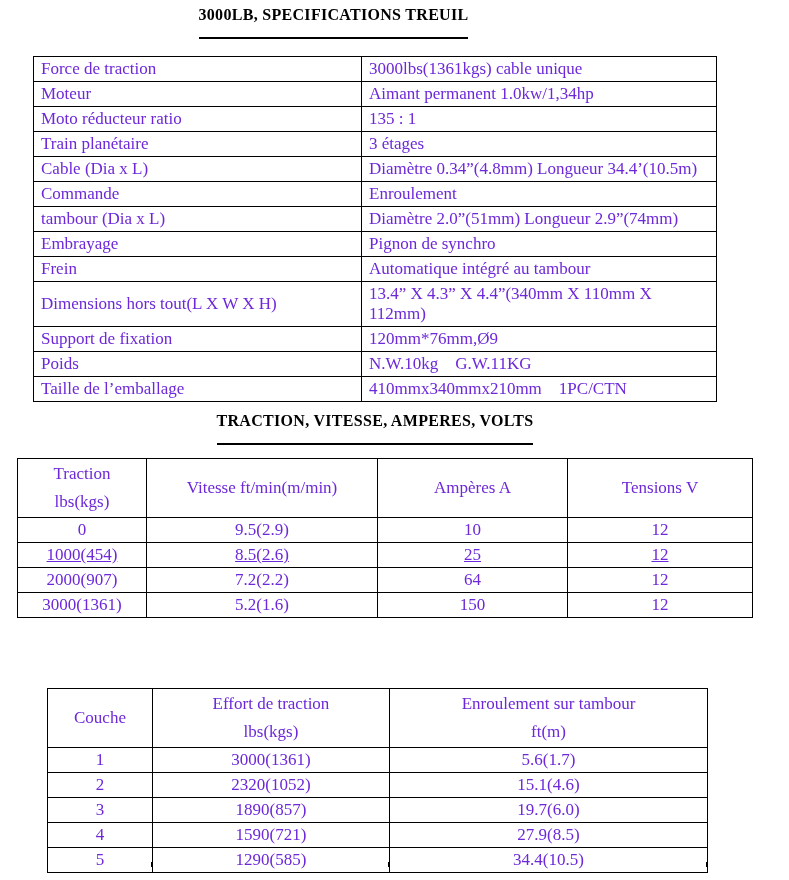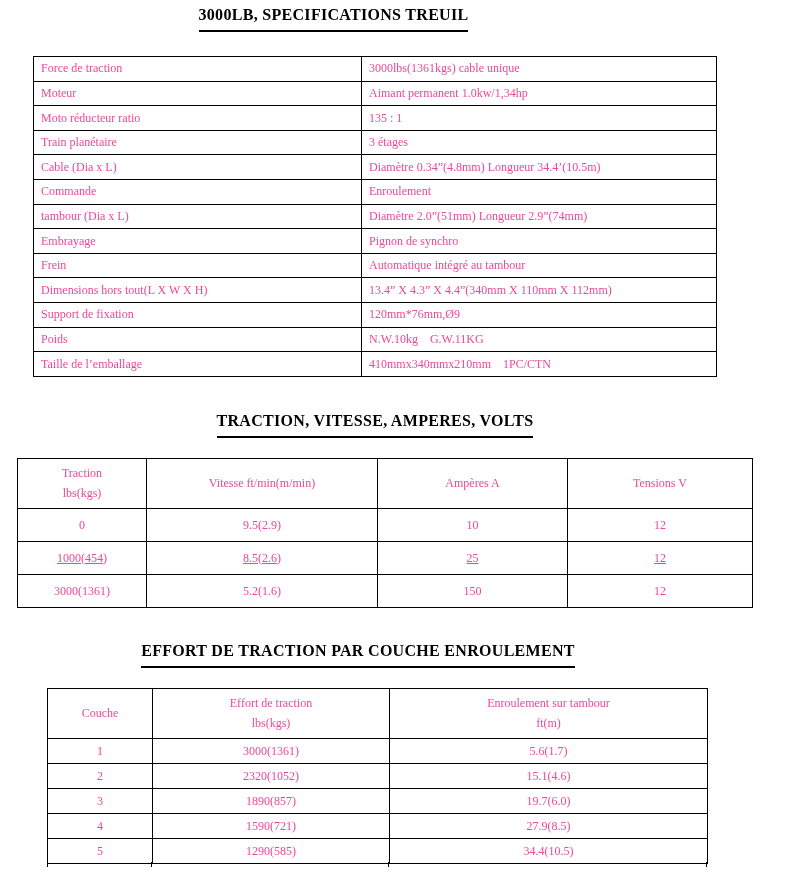--- a/index.html
+++ b/index.html
@@ -21,28 +21,28 @@
     position: absolute;
     left: 0;
     text-align: center;
     font-size: 16px;
     font-weight: bold;
     margin: 0;
     letter-spacing: 0.3px;
   }
   .doc-title span {
     border-bottom: 2px solid #000;
-    padding-bottom: 7px;
+    padding-bottom: 14px;
   }
   table {
     position: absolute;
     border-collapse: collapse;
     table-layout: fixed;
-    font-size: 12px;
-    color: #ec4899;
+    font-size: 17px;
+    color: #6d28d9;
   }
   td, th {
     border: 1px solid #000;
     font-weight: normal;
     vertical-align: middle;
     white-space: pre-wrap;
     overflow: hidden;
   }
   
   .spec-table td { padding: 2px 6px 2px 7px; text-align: left; }
@@ -150,29 +150,34 @@
           <td>10</td>
           <td>12</td>
         </tr>
       <tr style="height:25px;text-decoration:underline;">
           <td>1000(454)</td>
           <td>8.5(2.6)</td>
           <td>25</td>
           <td>12</td>
         </tr>
       <tr style="height:25px;">
+          <td>2000(907)</td>
+          <td>7.2(2.2)</td>
+          <td>64</td>
+          <td>12</td>
+        </tr>
+      <tr style="height:25px;">
           <td>3000(1361)</td>
           <td>5.2(1.6)</td>
           <td>150</td>
           <td>12</td>
         </tr>
     </tbody>
   </table>
 
-  <h1 class="doc-title" style="top:642px; width:716px;"><span>EFFORT DE TRACTION PAR COUCHE ENROULEMENT</span></h1>
 
   <table class="grid-table" style="left:47px; top:688px; width:660px; height:175px;">
     <colgroup>
         <col style="width:105px">
         <col style="width:237px">
         <col style="width:318px">
       </colgroup>
     <thead>
       <tr style="height:50px;">
         <th>Couche</th>

